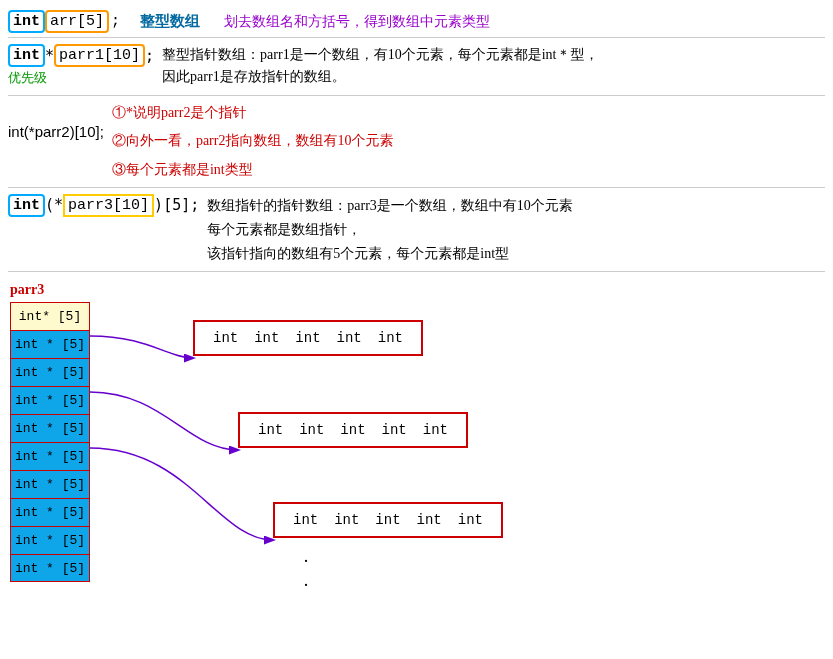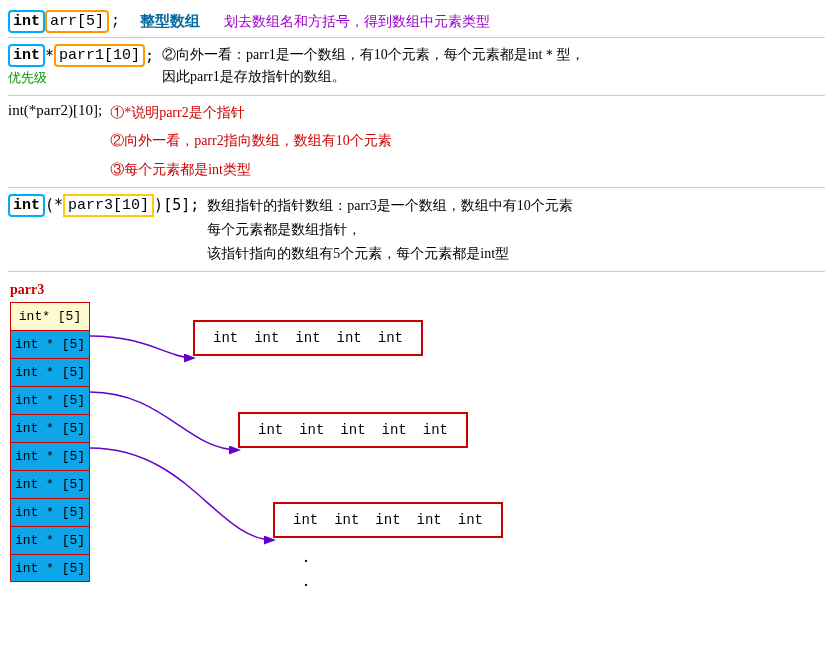--- a/index.html
+++ b/index.html
@@ -95,24 +95,25 @@
 
     
     .row3 {
       display: flex;
       align-items: flex-start;
       padding: 6px 0;
       border-bottom: 1px solid #ccc;
       gap: 8px;
     }
     .code-parr2 {
-      font-family: Liberation Serif, serif;
+      font-family: Liberation Sans, sans-serif;
       font-size: 15px;
       flex-shrink: 0;
       color: #000;
+      margin-top: 21px;
     }
     .row3-right {
       display: flex;
       flex-direction: column;
       gap: 6px;
     }
     .row3-right .item {
       color: #cc0000;
       font-size: 14px;
       line-height: 1.6;
@@ -220,21 +221,21 @@
     <div style="display:flex; flex-direction:column; align-items:flex-start; flex-shrink:0;">
       <div class="code-int-parr">
         <span class="kw-int">int</span>
         <span style="font-family:monospace;font-size:15px;"> *</span>
         <span class="parr-bracket">parr1[10]</span>
         <span style="font-family:monospace;font-size:15px;">;</span>
       </div>
       <span class="priority-label">优先级</span>
     </div>
     <div class="row2-right">
-      <span class="main-desc">②向外一看：parr1是一个数组，有10个元素，每个元素都是int＊型，</span>
+      <span class="main-desc">整型指针数组：parr1是一个数组，有10个元素，每个元素都是int＊型，</span>
       <span class="main-desc">因此parr1是存放指针的数组。</span>
     </div>
   </div>
 
   <div class="row3">
     <span class="code-parr2">int(*parr2)[10];</span>
     <div class="row3-right">
       <span class="item">①*说明parr2是个指针</span>
       <span class="item">②向外一看，parr2指向数组，数组有10个元素</span>
       <span class="item">③每个元素都是int类型</span>

